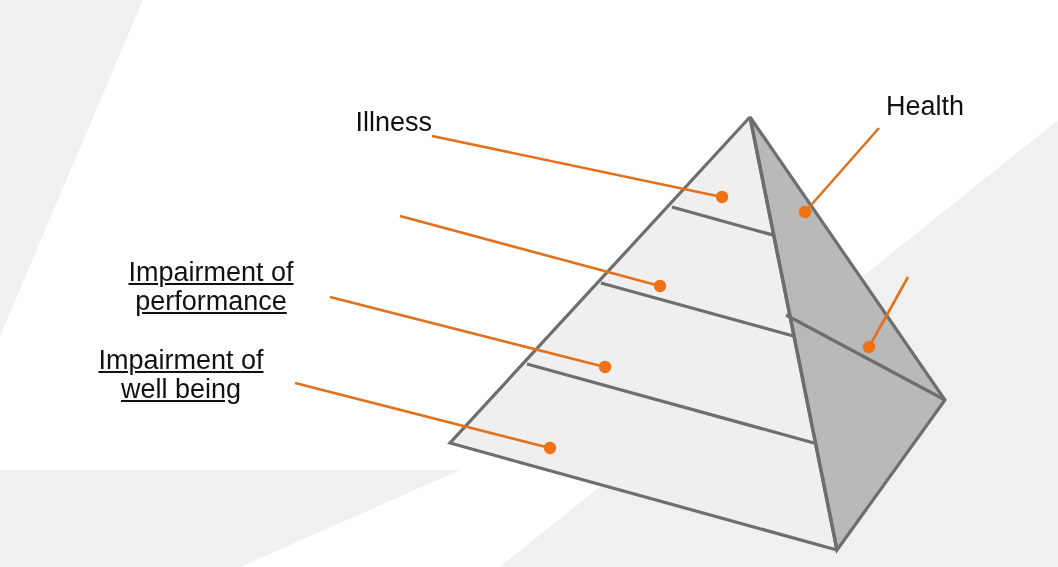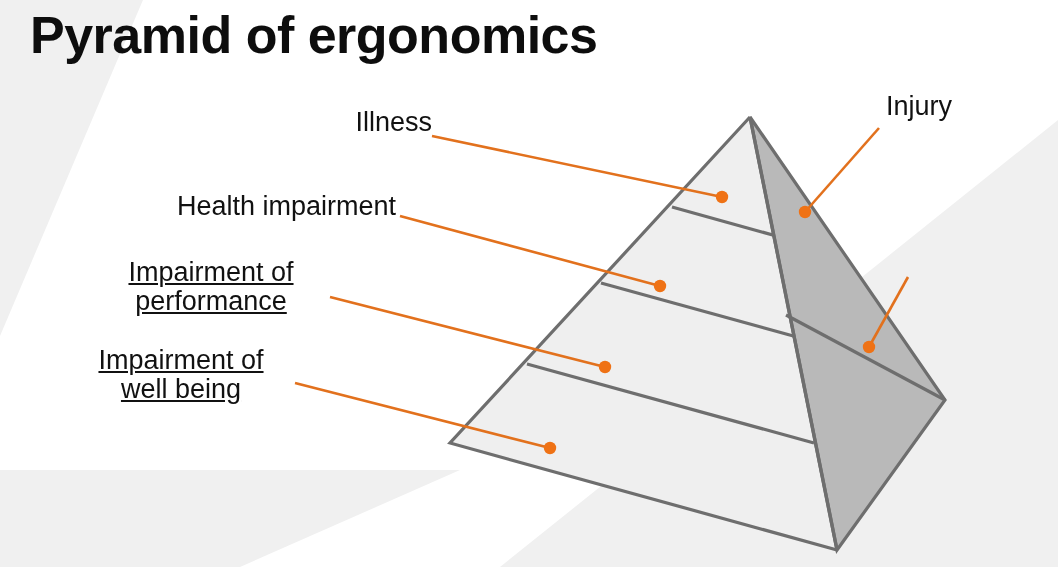--- a/index.html
+++ b/index.html
@@ -98,23 +98,21 @@
         <circle cx="722" cy="197" r="6.2"></circle>
         <circle cx="660" cy="286" r="6.2"></circle>
         <circle cx="605" cy="367" r="6.2"></circle>
         <circle cx="550" cy="448" r="6.2"></circle>
         <circle cx="805" cy="212" r="6.2"></circle>
         <circle cx="869" cy="347" r="6.2"></circle>
       </g>
   </svg>
 
   <div id="labels-layer">
-    <div class="page-title">Pyramid of ergonomics</div>
   <div class="callout-label label-right" style="left: 322px; top: 108px; width: 110px;">Illness</div>
-      <div class="callout-label label-right" style="left: 118px; top: 192px; width: 278px;">Health impairment</div>
       <div class="callout-label label-center" style="left: 92px; top: 258px; width: 238px;">Impairment of
 performance</div>
       <div class="callout-label label-center" style="left: 72px; top: 346px; width: 218px;">Impairment of
 well being</div>
-      <div class="callout-label label-left" style="left: 886px; top: 92px; width: 120px;">Injury</div>
+      <div class="callout-label label-left" style="left: 886px; top: 92px; width: 120px;">Health</div>
     </div>
 
 </div>
 
 </body></html>

